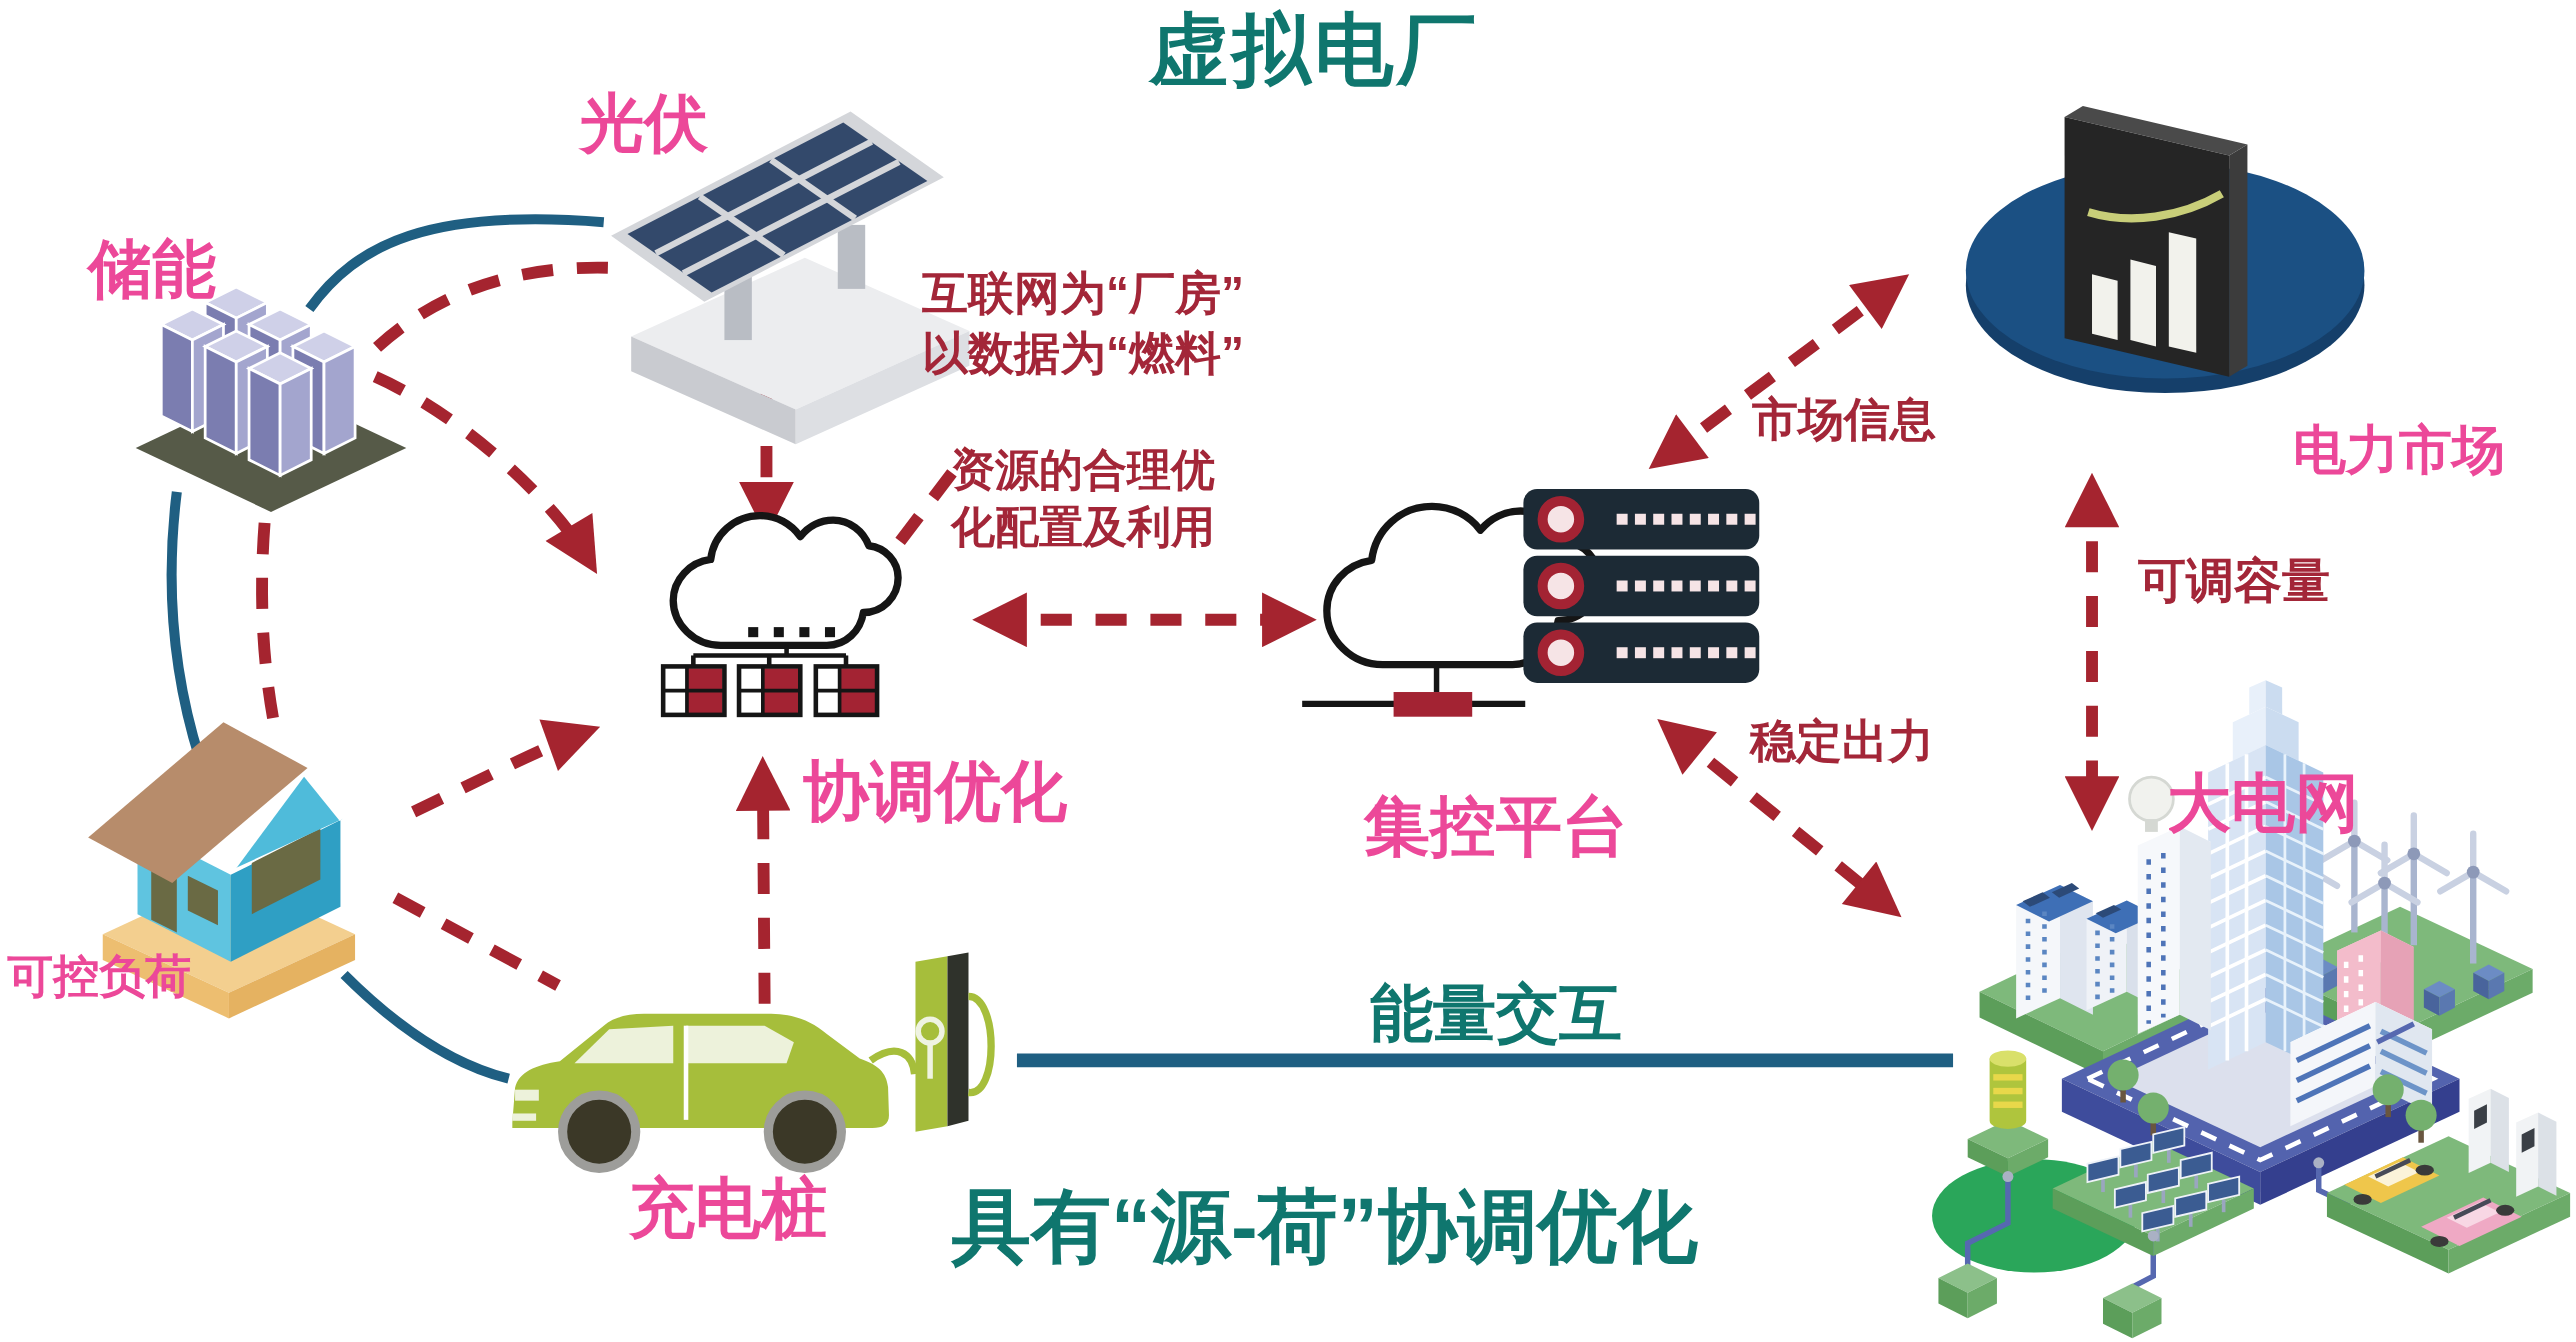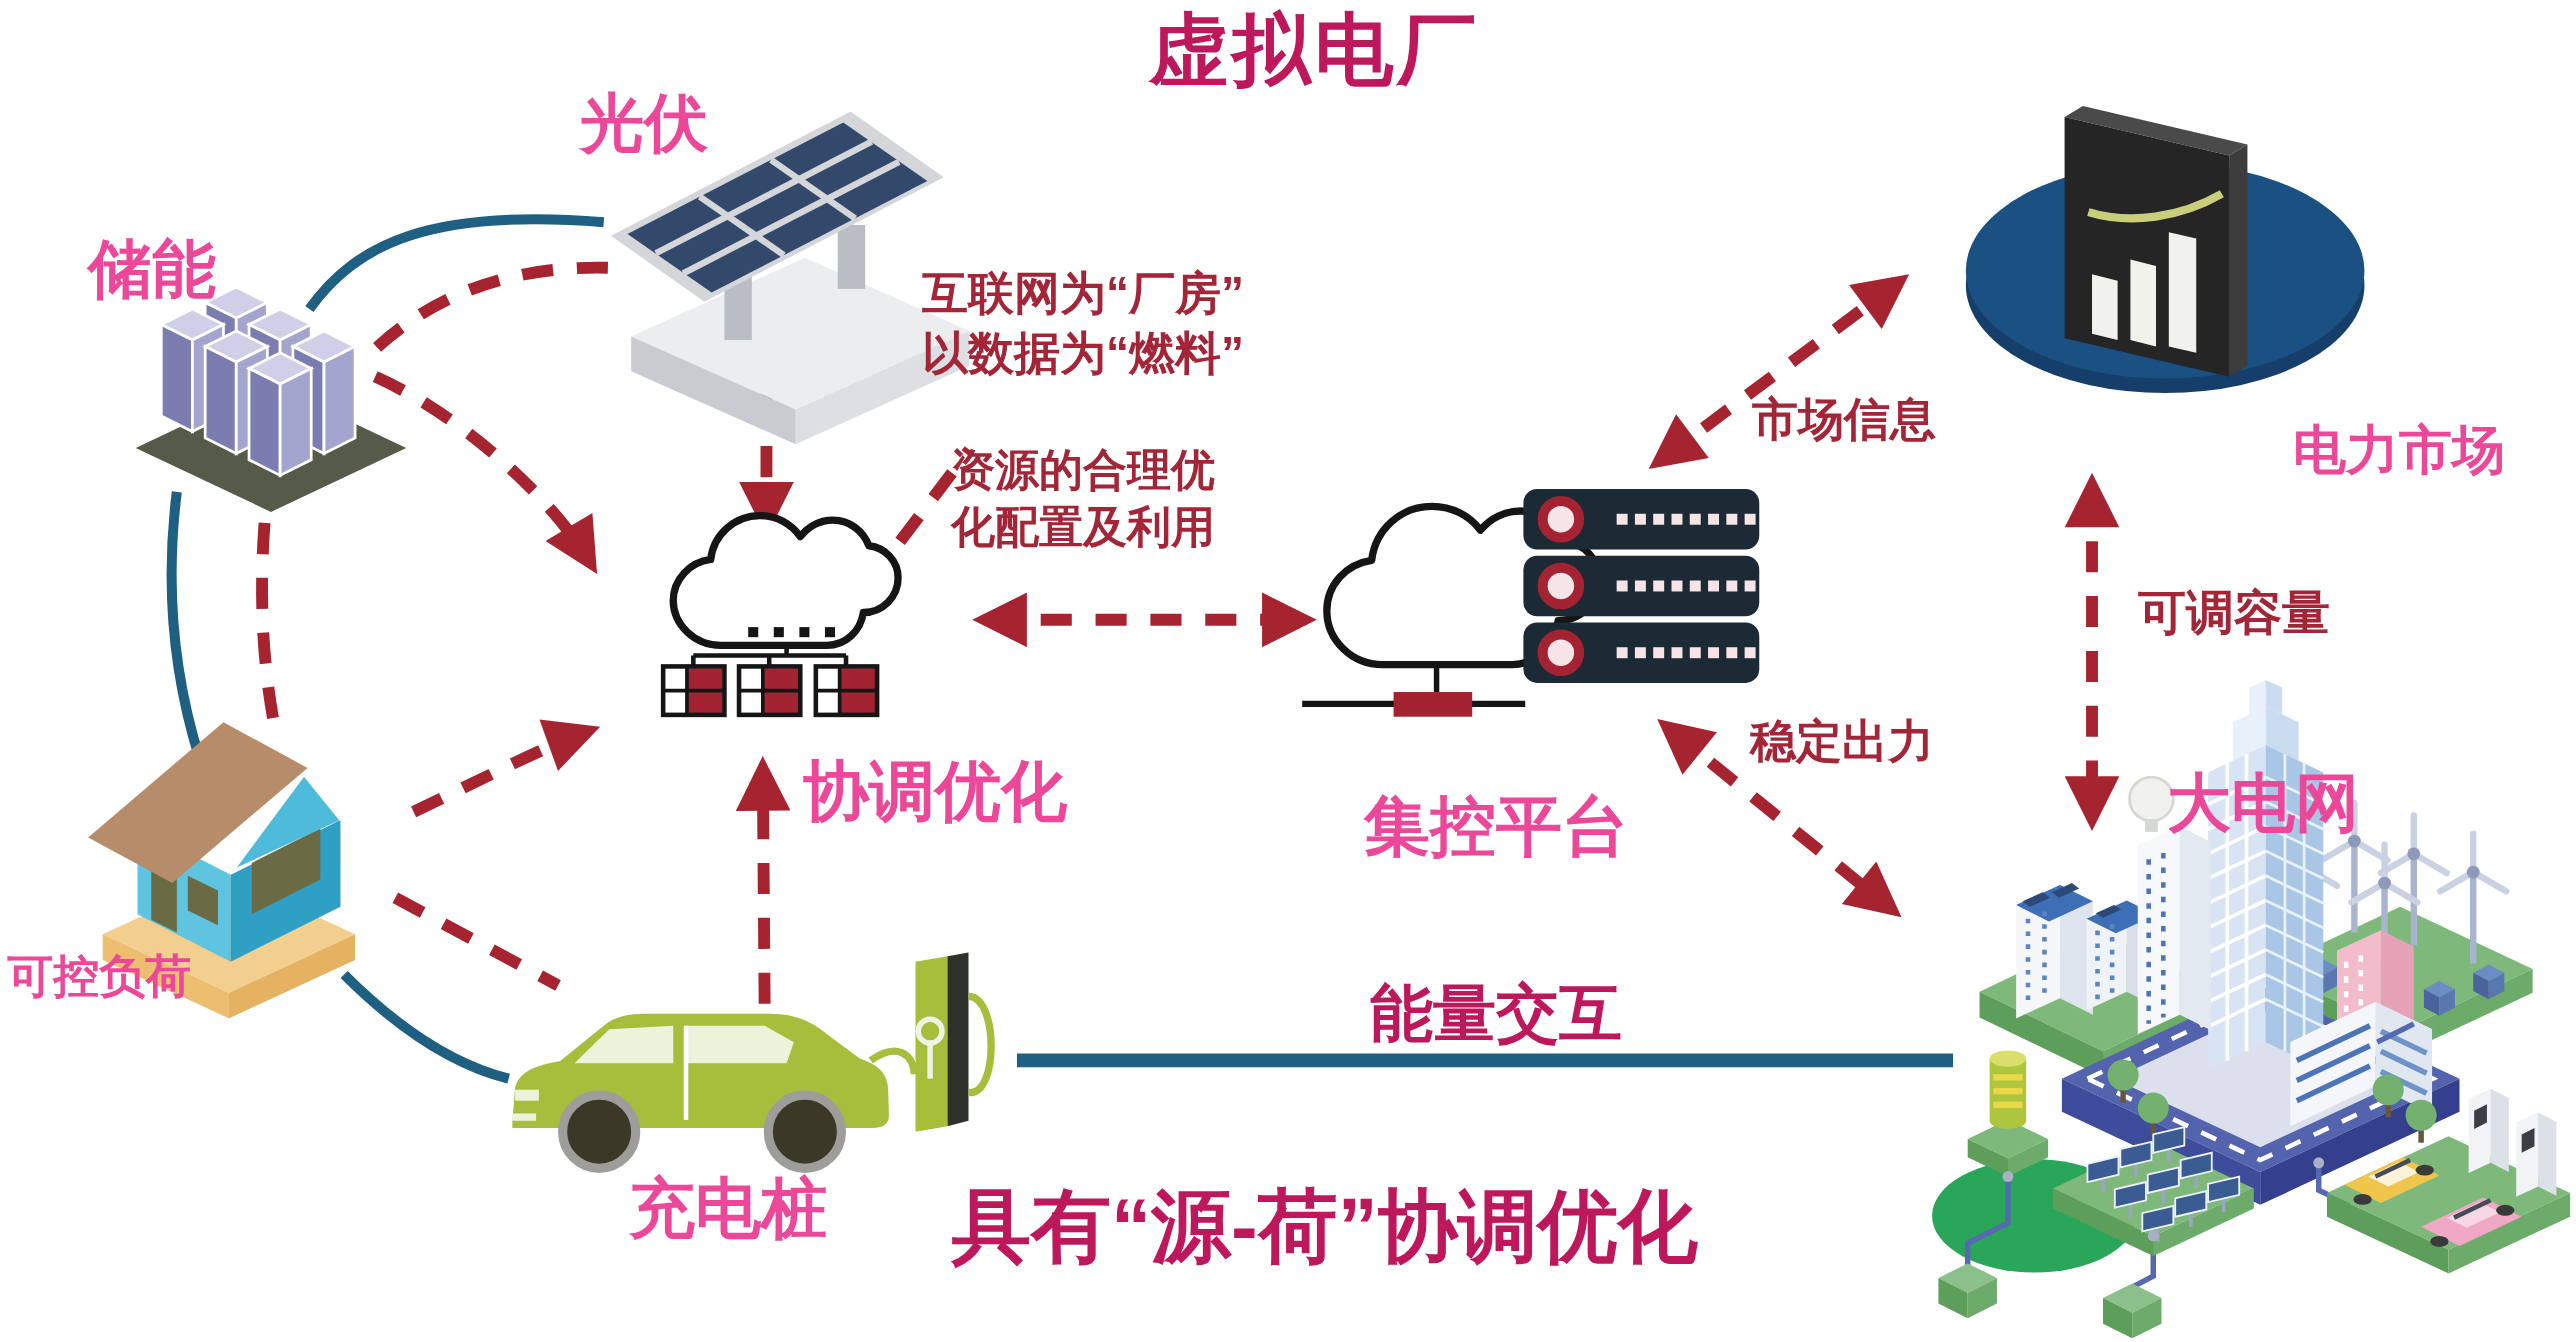--- a/index.html
+++ b/index.html
@@ -1,20 +1,20 @@
 <!DOCTYPE html>
 <html style="font-size:14.6px"><head>
 <meta charset="utf-8">
 <style>
   html,body{margin:0;padding:0;background:#ffffff;}
   .stage{position:relative;width:2576px;height:1342px;background:#ffffff;overflow:hidden;
          font-family:"Liberation Sans","DejaVu Sans",sans-serif;}
   .stage svg.canvas{position:absolute;left:0;top:0;width:2576px;height:1342px;}
   .label{position:absolute;font-weight:bold;color:#ec4899;white-space:nowrap;line-height:1.05;}
-  .blue{color:#be185d;text-align:center;}
+  .blue{color:#0f766e;text-align:center;}
   .red{color:#A32638;}
   .ann{line-height:1.3;}
 </style>
 </head>
 <body>
 
 <div class="stage">
 
 <svg class="canvas" viewBox="0 0 2817 1468">
   <defs>
@@ -483,21 +483,21 @@
   <div>以数据为“燃料”</div>
 </div>
 
 <div class="label red ann" style="left:951px;top:441px;font-size:44px;">
   <div>资源的合理优</div>
   <div>化配置及利用</div>
 </div>
 
 <div class="label red" style="left:1752px;top:395px;font-size:46px;">市场信息</div>
 
-<div class="label red" style="left:2138px;top:556px;font-size:48px;margin-top:32px;">可调容量</div>
+<div class="label red" style="left:2138px;top:556px;font-size:48px;">可调容量</div>
 
 <div class="label red" style="left:1750px;top:717px;font-size:46px;">稳定出力</div>
 
 <div class="label blue" style="left:1370px;top:980px;font-size:63px;">能量交互</div>
 
 <div class="label blue" style="left:951px;top:1185px;font-size:80px;">具有“源-荷”协调优化</div>
 
 </div>
 
 

